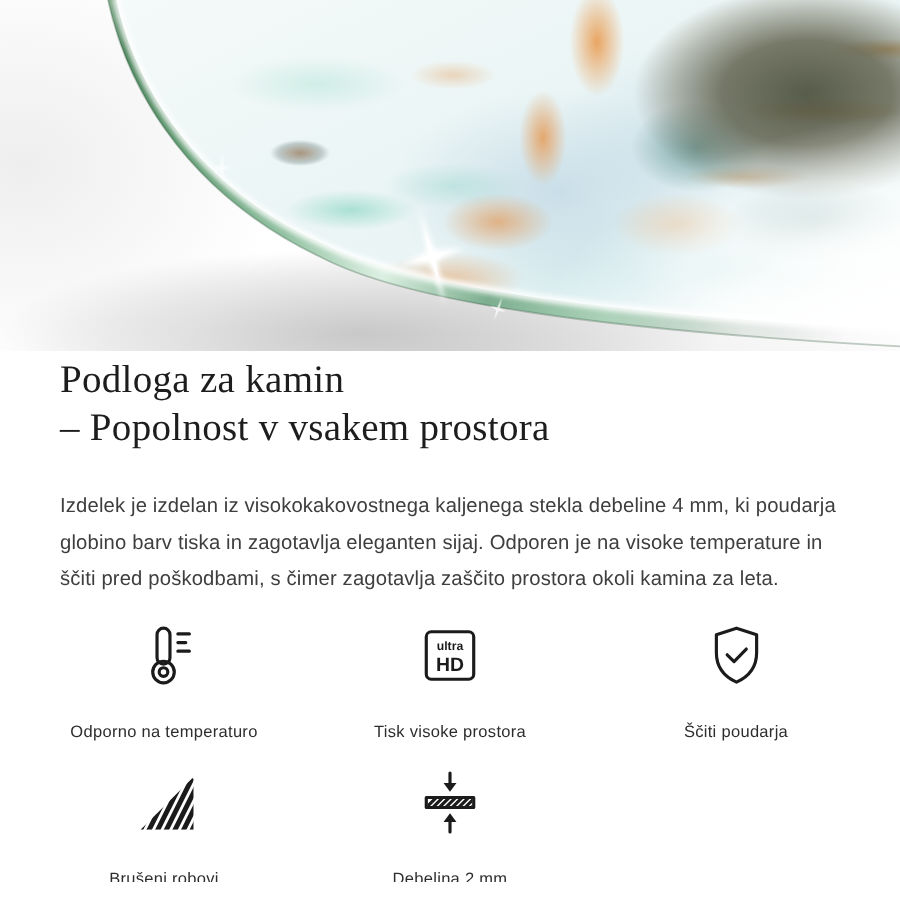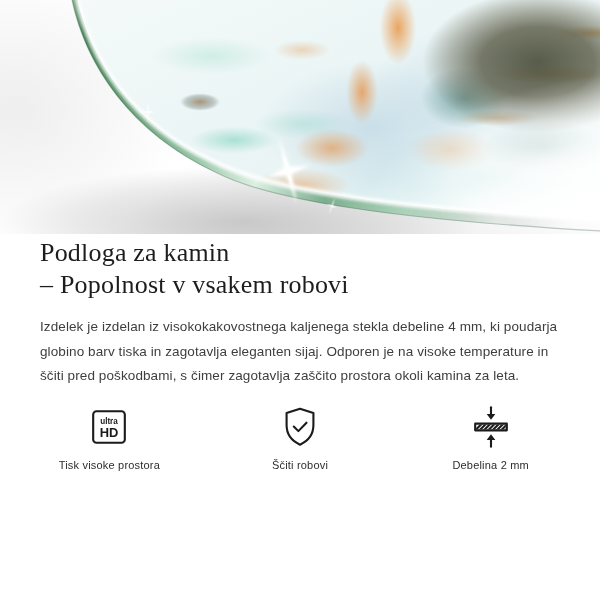--- a/index.html
+++ b/index.html
@@ -42,25 +42,25 @@
       radial-gradient(ellipse 125px 78px at 470px 88px, rgba(172,205,222,0.40), rgba(172,205,222,0) 80%),
       radial-gradient(ellipse 150px 70px at 428px 190px, rgba(186,224,228,0.55), rgba(186,224,228,0) 80%),
       linear-gradient(155deg,#f6fbfa 0%,#ebf5f5 45%,#e6f2f3 100%);}
   .hero-overlay{position:absolute;left:0;top:0;}
 
   
   .content{padding:0 40px;}
   h1{margin:3px 0 0;font-family:"Liberation Serif","DejaVu Serif",serif;font-weight:400;
      font-size:26px;line-height:32px;color:#1d1d1d;letter-spacing:0.2px;}
   h1 span{display:block;}
-  .desc{margin:14px 0 0;width:528px;font-size:13.5px;line-height:24.5px;color:#3e3e3e;letter-spacing:0.1px;}
+  .desc{margin:24px 0 0;width:528px;font-size:13.5px;line-height:24.5px;color:#3e3e3e;letter-spacing:0.1px;}
 
   
   .features{margin:15px -26px 0 -26px;display:grid;grid-template-columns:repeat(3,1fr);row-gap:17px;}
-  .feature{display:flex;flex-direction:column;align-items:center;}
+  .feature{display:flex;flex-direction:column;align-items:center;gap:13px;}
   .feature svg{display:block;}
   .flabel{margin-top:9px;font-size:11px;line-height:13px;color:#2d2d2d;text-align:center;letter-spacing:0.2px;}
   .ico{stroke:#1b1b1b;fill:none;stroke-width:2.2;stroke-linecap:round;stroke-linejoin:round;}
   .ico-fill{fill:#1b1b1b;stroke:none;}
   .badge-top{font-size:8.5px;font-weight:700;fill:#1b1b1b;text-anchor:middle;
              font-family:"Liberation Sans",sans-serif;}
   .badge-bottom{font-size:13.5px;font-weight:800;fill:#1b1b1b;text-anchor:middle;
              font-family:"Liberation Sans",sans-serif;}
 </style>
 </head>
@@ -88,45 +88,75 @@
       <g>
         <use href="#star4" transform="translate(148,112) scale(0.30)" fill="#ffffff" opacity="0.85" filter="url(#soft)"></use>
         <use href="#star4" transform="translate(332,206) rotate(20) scale(0.26)" fill="#ffffff" opacity="0.75" filter="url(#soft)"></use>
       </g>
     </svg>
   </div>
 
   <div class="content">
     <h1>
       <span>Podloga za kamin</span>
-      <span>– Popolnost v vsakem robovi</span>
+      <span>– Popolnost v vsakem prostora</span>
     </h1>
     <p class="desc">Izdelek je izdelan iz visokokakovostnega kaljenega stekla debeline 4 mm, ki poudarja globino barv tiska in zagotavlja eleganten sijaj. Odporen je na visoke temperature in ščiti pred poškodbami, s čimer zagotavlja zaščito prostora okoli kamina za leta.</p>
 
     <div class="features">
 
+      <div class="feature">
+        <svg width="46" height="46" viewBox="0 0 48 48">
+          <rect class="ico" x="19.5" y="5" width="9" height="25" rx="4.5"></rect>
+          <circle class="ico" cx="24" cy="35.5" r="7.5"></circle>
+          <circle class="ico" cx="24" cy="35.5" r="3"></circle>
+          <path class="ico" d="M34 9 H42 M34 15 H39.5 M34 21 H42"></path>
+        </svg>
+        <div class="flabel">Odporno na temperaturo</div>
+      </div>
 
       <div class="feature">
         <svg width="46" height="46" viewBox="0 0 48 48">
           <rect class="ico" x="7.5" y="7.5" width="33" height="33" rx="3.5" stroke-width="2.6"></rect>
           <text class="badge-top" x="24" y="20.5">ultra</text>
           <text class="badge-bottom" x="24" y="34.5">HD</text>
         </svg>
         <div class="flabel">Tisk visoke prostora</div>
       </div>
 
       <div class="feature">
         <svg width="46" height="46" viewBox="0 0 48 48">
           <path class="ico" d="M24 5 L38 9.5 V22 C38 31.8 32.5 38.6 24 42.5 C15.5 38.6 10 31.8 10 22 V9.5 Z"></path>
           <path class="ico" d="M17.5 23.5 L22.3 28.3 L30.8 19.5" stroke-width="2.6"></path>
         </svg>
-        <div class="flabel">Ščiti robovi</div>
+        <div class="flabel">Ščiti poudarja</div>
       </div>
 
 
+      <div class="feature">
+        <svg width="46" height="46" viewBox="0 0 48 48">
+          <defs>
+            <clipPath id="triclip">
+                <polygon points="8,43 45,43 45,6 11,40"></polygon>
+              </clipPath>
+          </defs>
+          <g clip-path="url(#triclip)" stroke="#1b1b1b" stroke-width="3.4">
+            <line x1="-6" y1="47" x2="14" y2="7"></line>
+            <line x1="0" y1="47" x2="20" y2="7"></line>
+            <line x1="6" y1="47" x2="26" y2="7"></line>
+            <line x1="12" y1="47" x2="32" y2="7"></line>
+            <line x1="18" y1="47" x2="38" y2="7"></line>
+            <line x1="24" y1="47" x2="44" y2="7"></line>
+            <line x1="30" y1="47" x2="50" y2="7"></line>
+            <line x1="36" y1="47" x2="56" y2="7"></line>
+            <line x1="42" y1="47" x2="62" y2="7"></line>
+          </g>
+        </svg>
+        <div class="flabel">Brušeni robovi</div>
+      </div>
 
       <div class="feature">
         <svg width="46" height="46" viewBox="0 0 48 48">
           <defs>
             <clipPath id="barclip">
                 <rect x="8.5" y="21.5" width="31" height="5"></rect>
               </clipPath>
           </defs>
           <rect class="ico" x="7.5" y="20.5" width="33" height="7" stroke-width="2"></rect>
           <g clip-path="url(#barclip)" stroke="#1b1b1b" stroke-width="2.2">

